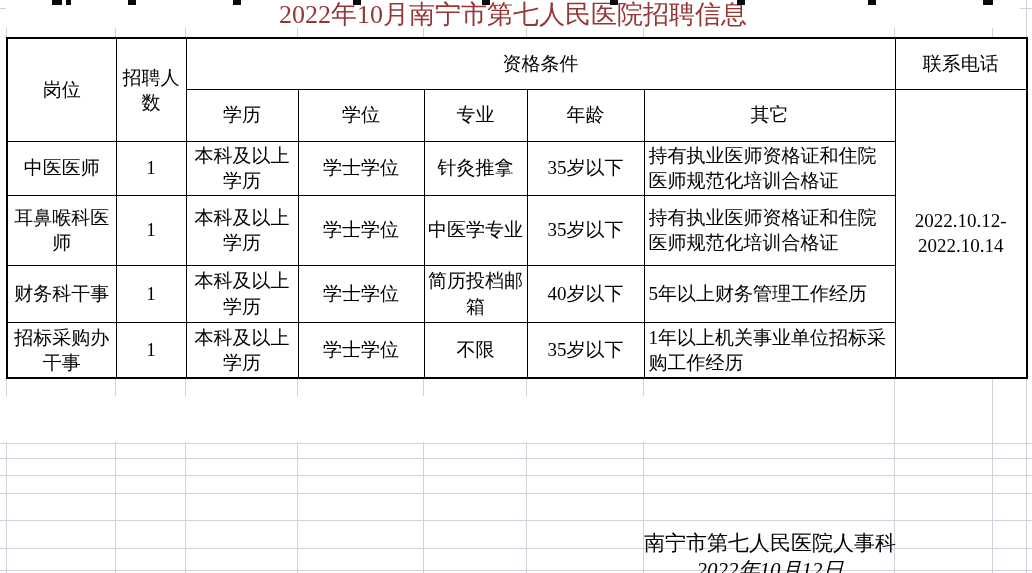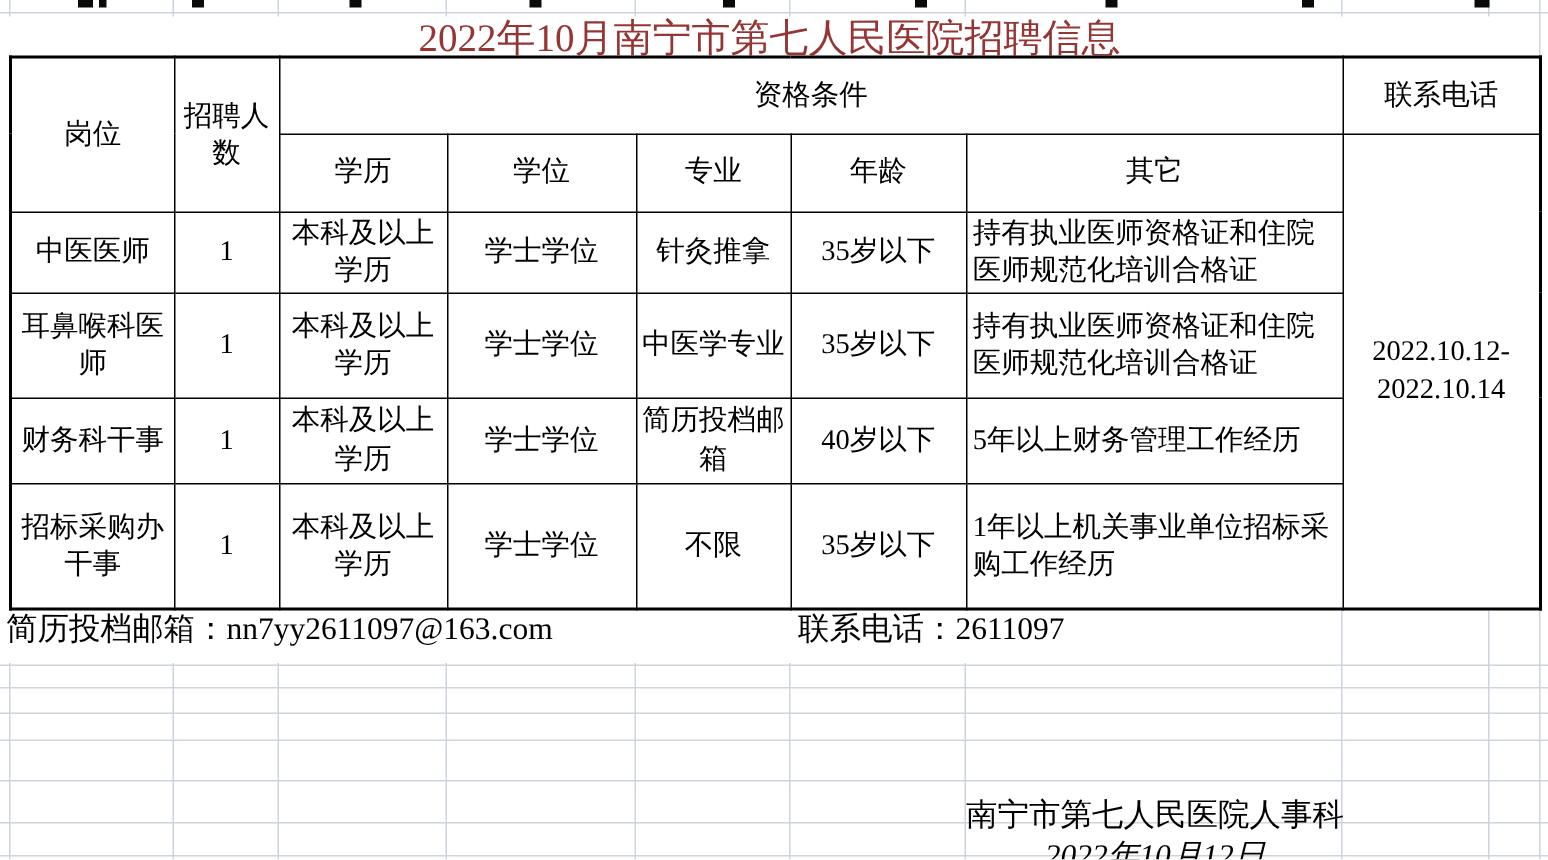--- a/index.html
+++ b/index.html
@@ -6,21 +6,21 @@
   .canvas {
     position:relative; width:1032px; height:573px; background:#ffffff;
     font-family:"Liberation Serif","DejaVu Serif",serif; color:#000;
     overflow:hidden;
   }
   .gridline { position:absolute; background:#cdd4dd; z-index:1; }
   .cover    { position:absolute; background:#ffffff; z-index:2; }
   .topmark  { position:absolute; background:#0a0a0a; top:0; height:5px; z-index:4; }
 
   .title {
-    position:absolute; left:6px; top:11px; width:1014px; height:28px;
+    position:absolute; left:6px; top:0; width:1014px; height:28px;
     line-height:29px; text-align:center; font-size:26px; z-index:3;
     background:#ffffff; white-space:nowrap;
   }
 
   table.recruit {
     position:absolute; left:6px; top:37px; z-index:3;
     border-collapse:collapse; table-layout:fixed; background:#ffffff;
     border:2px solid #000;
   }
   table.recruit th, table.recruit td {
@@ -130,33 +130,29 @@
       </tr>
       <tr style="height:57px">
         <td>财务科干事</td>
         <td>1</td>
         <td>本科及以上学历</td>
         <td>学士学位</td>
         <td>简历投档邮箱</td>
         <td>40岁以下</td>
         <td class="cell-other">5年以上财务管理工作经历</td>
       </tr>
-      <tr style="height:84px">
+      <tr style="height:56px">
         <td>招标采购办干事</td>
         <td>1</td>
         <td>本科及以上学历</td>
         <td>学士学位</td>
         <td>不限</td>
         <td>35岁以下</td>
         <td class="cell-other">1年以上机关事业单位招标采购工作经历</td>
       </tr>
     </tbody>
   </table>
 
-  <div class="footer-row">
-    <span>简历投档邮箱：</span><span>nn7yy2611097@163.com</span>
-    <span class="phone-part"><span>联系电话：</span><span>2611097</span></span>
-  </div>
 
   <div class="sig-line sig-1">南宁市第七人民医院人事科</div>
   <div class="sig-line sig-2">2022年10月12日</div>
 
 </div>
 
 </body></html>

